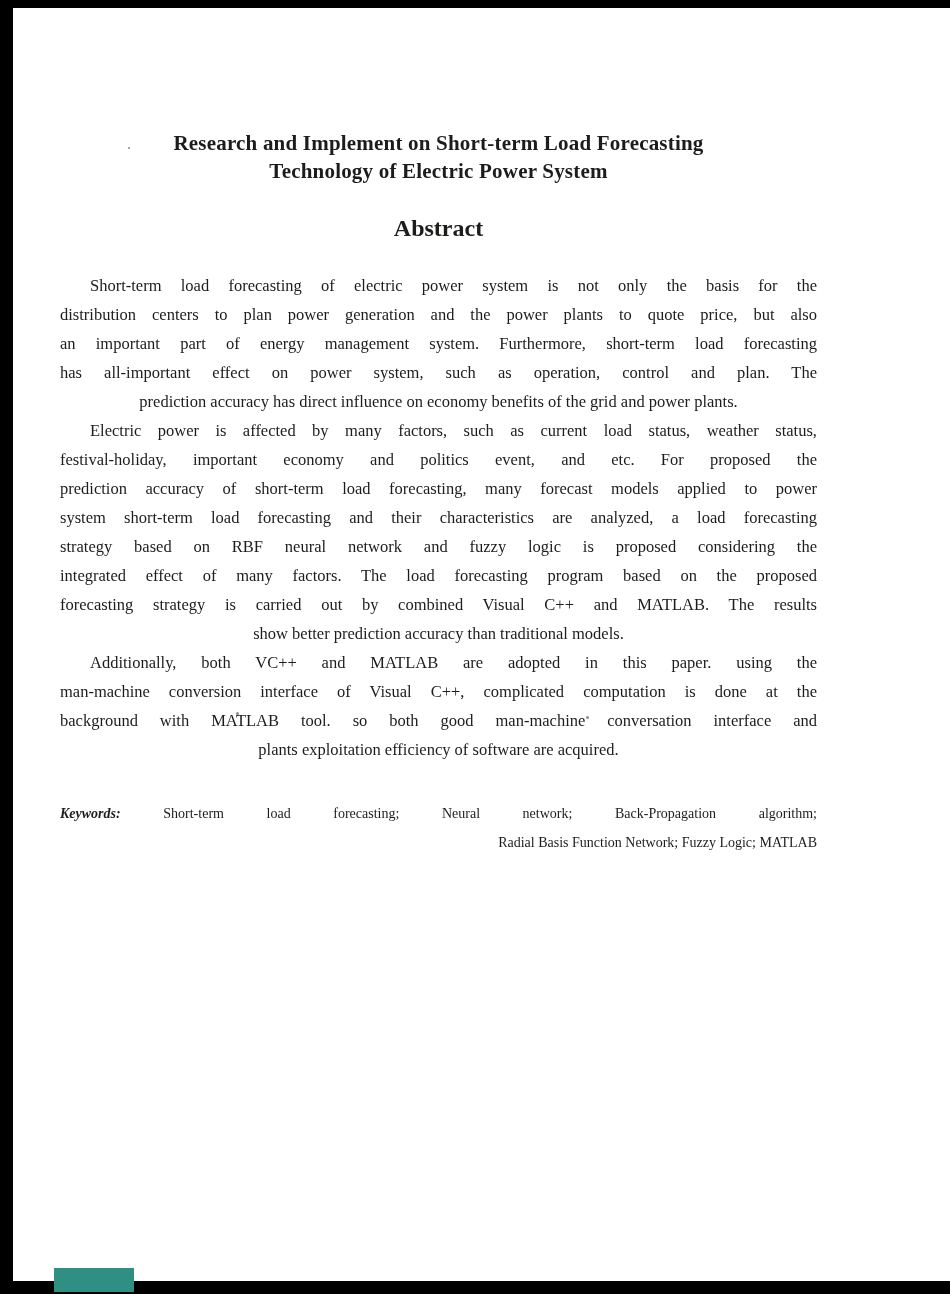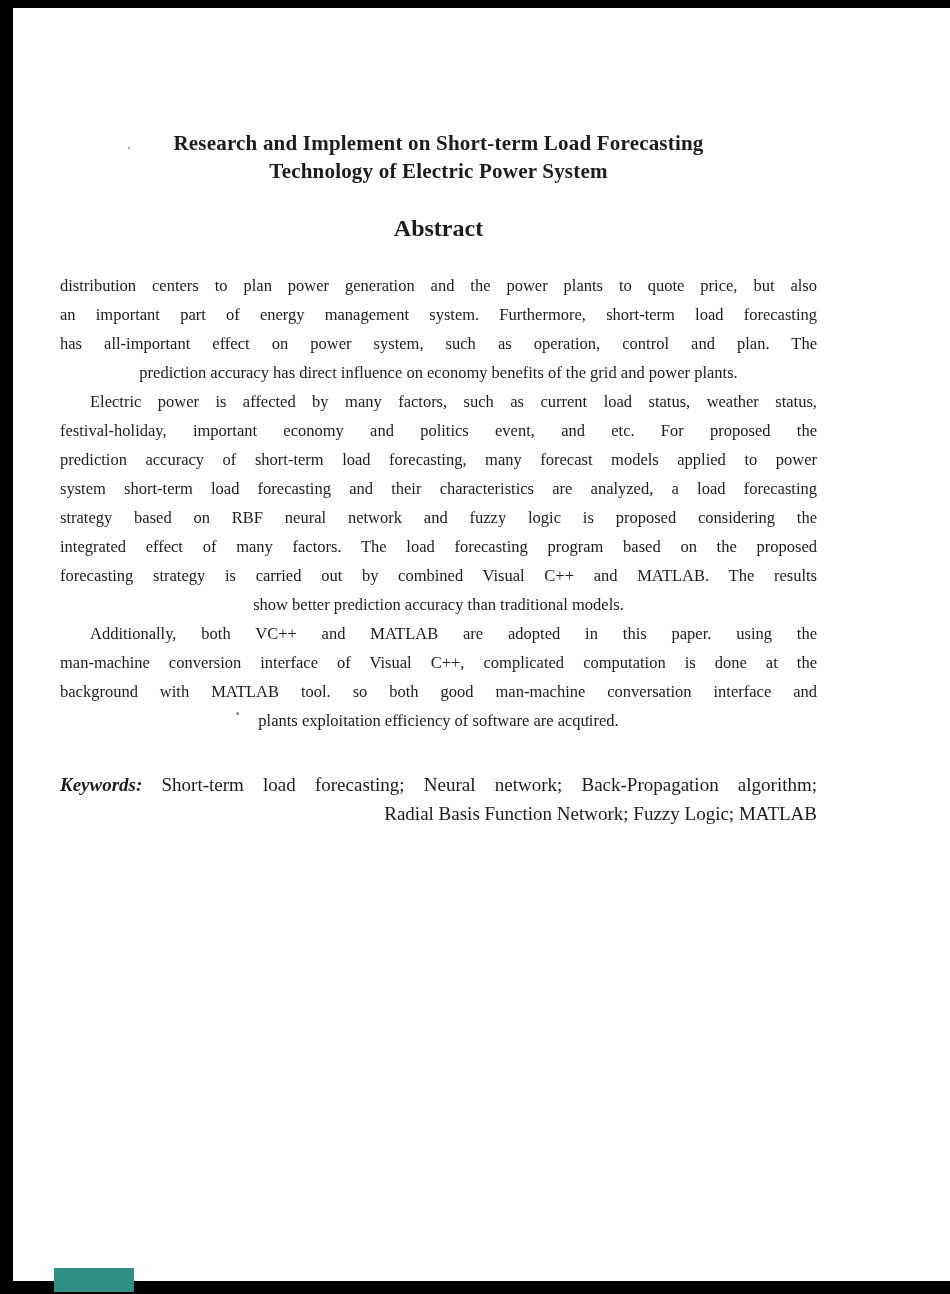--- a/index.html
+++ b/index.html
@@ -85,21 +85,21 @@
     text-align-last: justify;
   }
   p.lline {
     text-align: center;
   }
   .indent {
     text-indent: 30px;
   }
   .keywords {
     margin-top: 35px;
-    font-size: 19px;
+    font-size: 14px;
   }
   .kw-first {
     white-space: normal;
     text-align: justify;
     text-align-last: justify;
   }
   .kw-label {
     font-weight: bold;
     font-style: italic;
   }
@@ -123,20 +123,21 @@
 
   <div class="title">
     <div>Research and Implement on Short-term Load Forecasting</div>
     <div>Technology of Electric Power System</div>
   </div>
 
   <div class="abstract-heading">Abstract</div>
 
   <div class="body-text">
 
+    <p class="line jline indent">Short-term load forecasting of electric power system is not only the basis for the</p>
     <p class="line jline">distribution centers to plan power generation and the power plants to quote price, but also</p>
     <p class="line jline">an important part of energy management system. Furthermore, short-term load forecasting</p>
     <p class="line jline">has all-important effect on power system, such as operation, control and plan. The</p>
     <p class="line lline">prediction accuracy has direct influence on economy benefits of the grid and power plants.</p>
 
     <p class="line jline indent">Electric power is affected by many factors, such as current load status, weather status,</p>
     <p class="line jline">festival-holiday, important economy and politics event, and etc. For proposed the</p>
     <p class="line jline">prediction accuracy of short-term load forecasting, many forecast models applied to power</p>
     <p class="line jline">system short-term load forecasting and their characteristics are analyzed, a load forecasting</p>
     <p class="line jline">strategy based on RBF neural network and fuzzy logic is proposed considering the</p>

